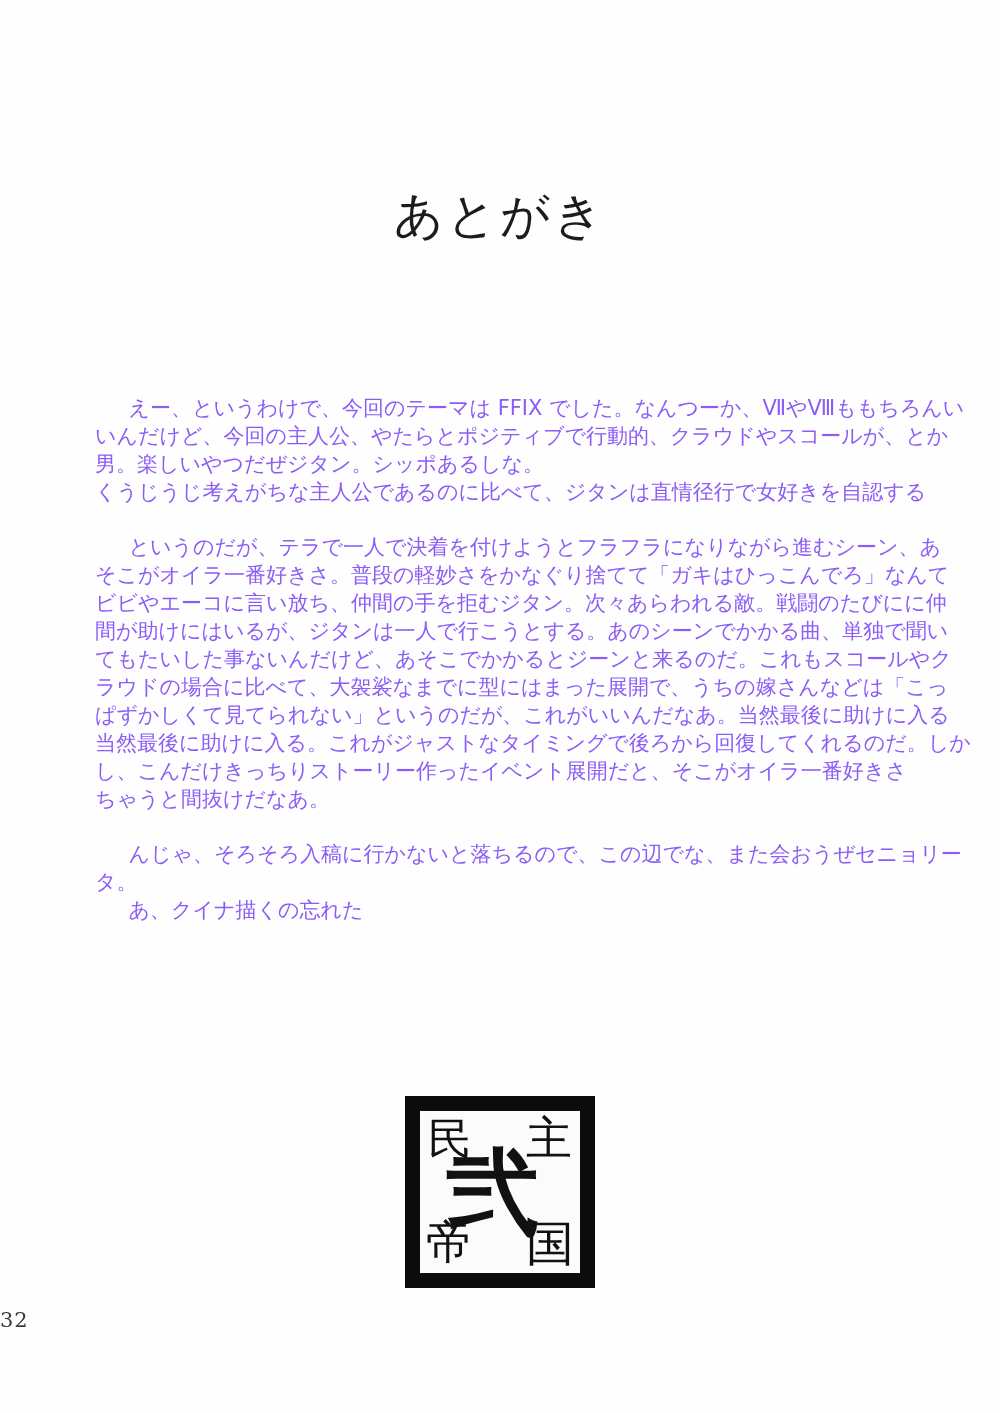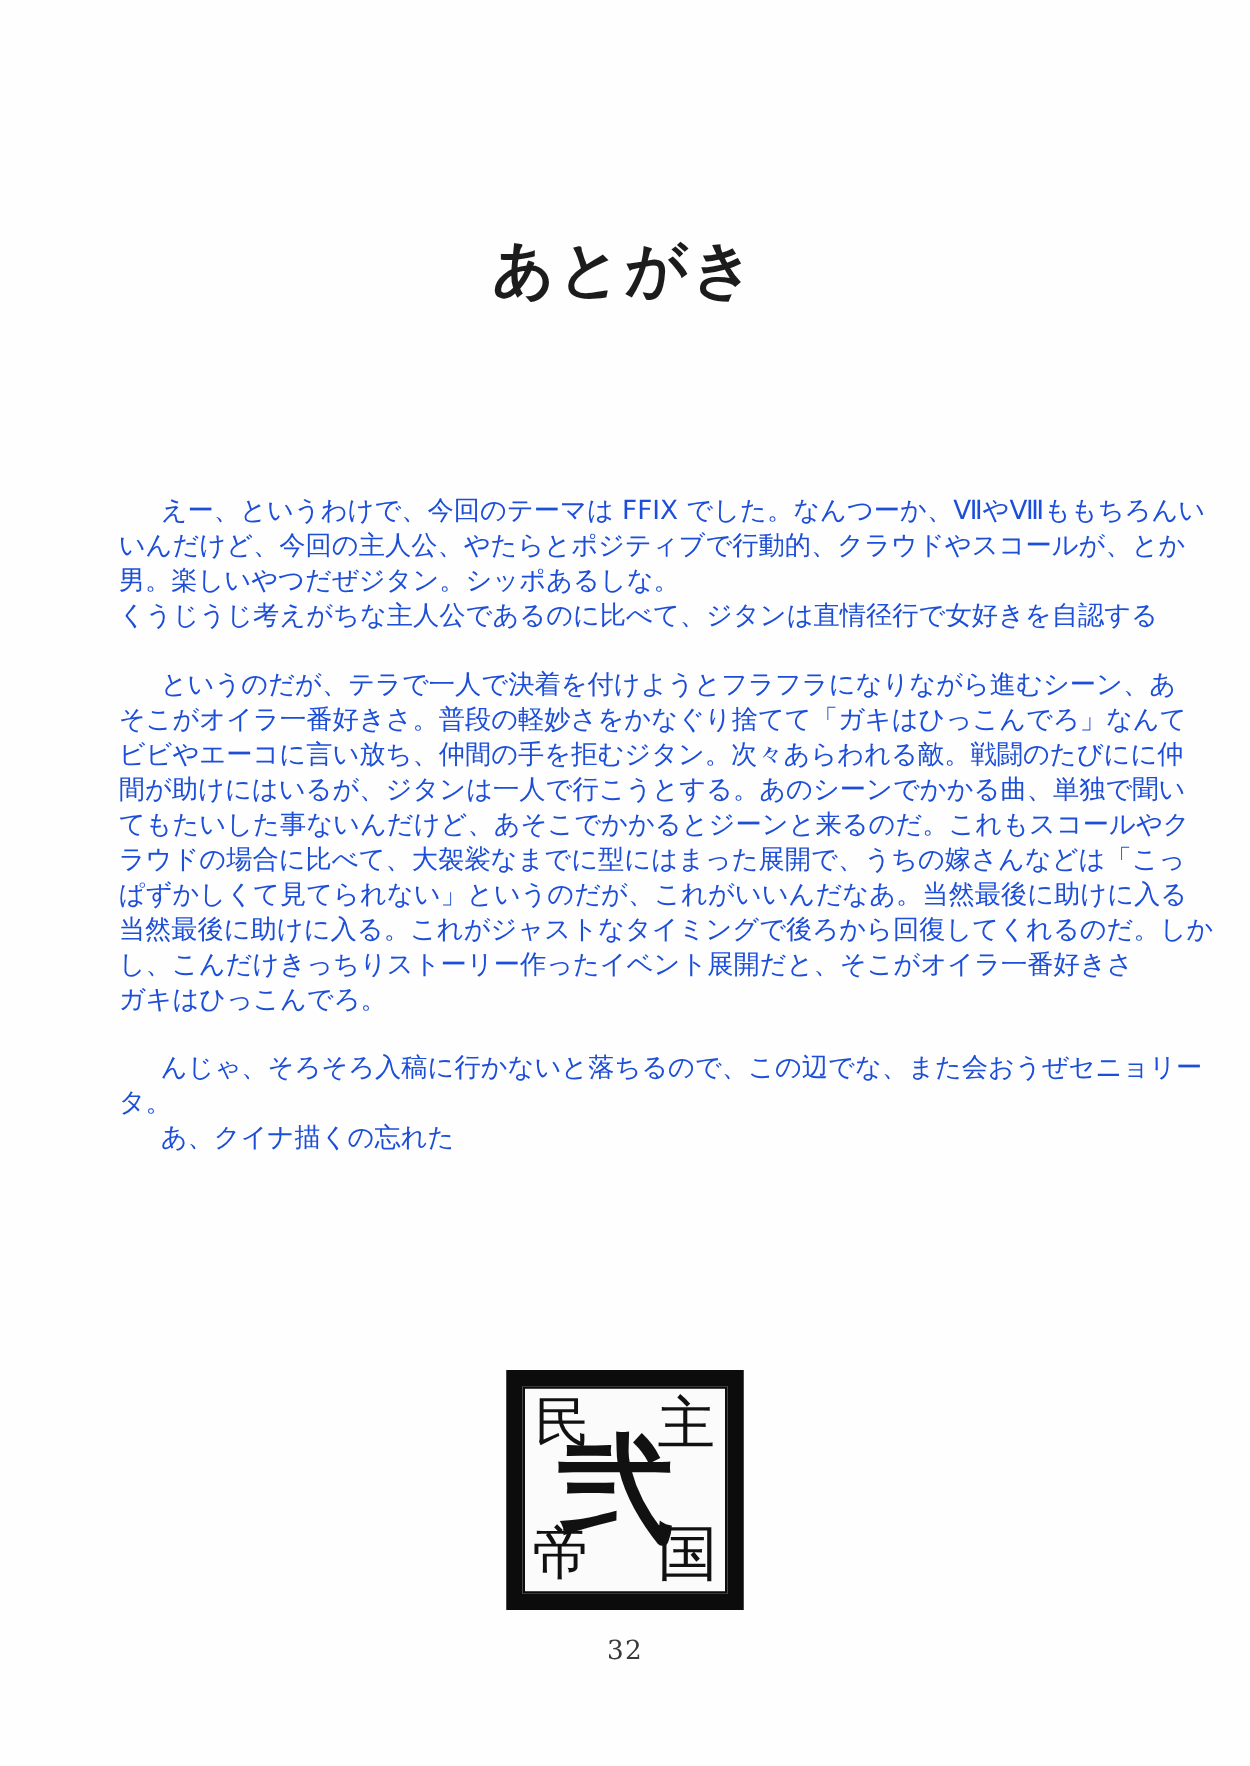--- a/index.html
+++ b/index.html
@@ -16,30 +16,30 @@
     font-family: "DejaVu Sans", sans-serif;
   }
   .title {
     position: absolute;
     top: 183px;
     left: 0;
     width: 100%;
     margin: 0;
     text-align: center;
     font-size: 49px;
-    font-weight: bold;
+    font-weight: normal;
     letter-spacing: 3px;
     color: #1c1c1c;
   }
   .body-text {
     position: absolute;
     top: 394px;
     left: 95px;
     width: 812px;
-    color: #1d4ed8;
+    color: #8b5cf6;
     font-size: 21px;
     line-height: 28px;
   }
   .para {
     margin: 0 0 27px 0;
     padding: 0;
   }
   .para.gap-small {
     margin-bottom: 0;
   }
@@ -82,21 +82,21 @@
     font-size: 94px;
     font-weight: bold;
   }
   .stamp-kanji.bl { bottom: 8px; left: 6px;  font-size: 46px; }
   .stamp-kanji.br { bottom: 6px; right: 6px; font-size: 48px; }
   .page-number {
     position: absolute;
     top: 1308px;
     left: 0;
     width: 100%;
-    text-align: center;
+    text-align: left;
     font-size: 21px;
     color: #3a3a3a;
     font-family: "DejaVu Serif", serif;
     letter-spacing: 1px;
   }
 </style>
 </head>
 <body>
 
 <div class="page">
@@ -115,21 +115,21 @@
     <div class="para">
       <span class="line indent">というのだが、テラで一人で決着を付けようとフラフラになりながら進むシーン、あ</span>
       <span class="line">そこがオイラ一番好きさ。普段の軽妙さをかなぐり捨てて「ガキはひっこんでろ」なんて</span>
       <span class="line">ビビやエーコに言い放ち、仲間の手を拒むジタン。次々あらわれる敵。戦闘のたびにに仲</span>
       <span class="line">間が助けにはいるが、ジタンは一人で行こうとする。あのシーンでかかる曲、単独で聞い</span>
       <span class="line">てもたいした事ないんだけど、あそこでかかるとジーンと来るのだ。これもスコールやク</span>
       <span class="line">ラウドの場合に比べて、大袈裟なまでに型にはまった展開で、うちの嫁さんなどは「こっ</span>
       <span class="line">ぱずかしくて見てられない」というのだが、これがいいんだなあ。当然最後に助けに入る</span>
       <span class="line">当然最後に助けに入る。これがジャストなタイミングで後ろから回復してくれるのだ。しか</span>
       <span class="line">し、こんだけきっちりストーリー作ったイベント展開だと、そこがオイラ一番好きさ</span>
-      <span class="line">ガキはひっこんでろ。</span>
+      <span class="line">ちゃうと間抜けだなあ。</span>
     </div>
 
     <div class="para gap-small">
       <span class="line indent">んじゃ、そろそろ入稿に行かないと落ちるので、この辺でな、また会おうぜセニョリー</span>
       <span class="line">タ。</span>
     </div>
 
     <div class="para">
       <span class="line indent">あ、クイナ描くの忘れた</span>
     </div>

